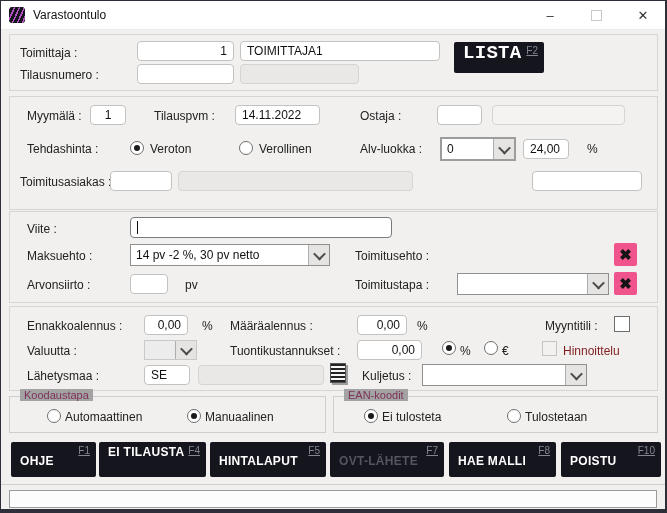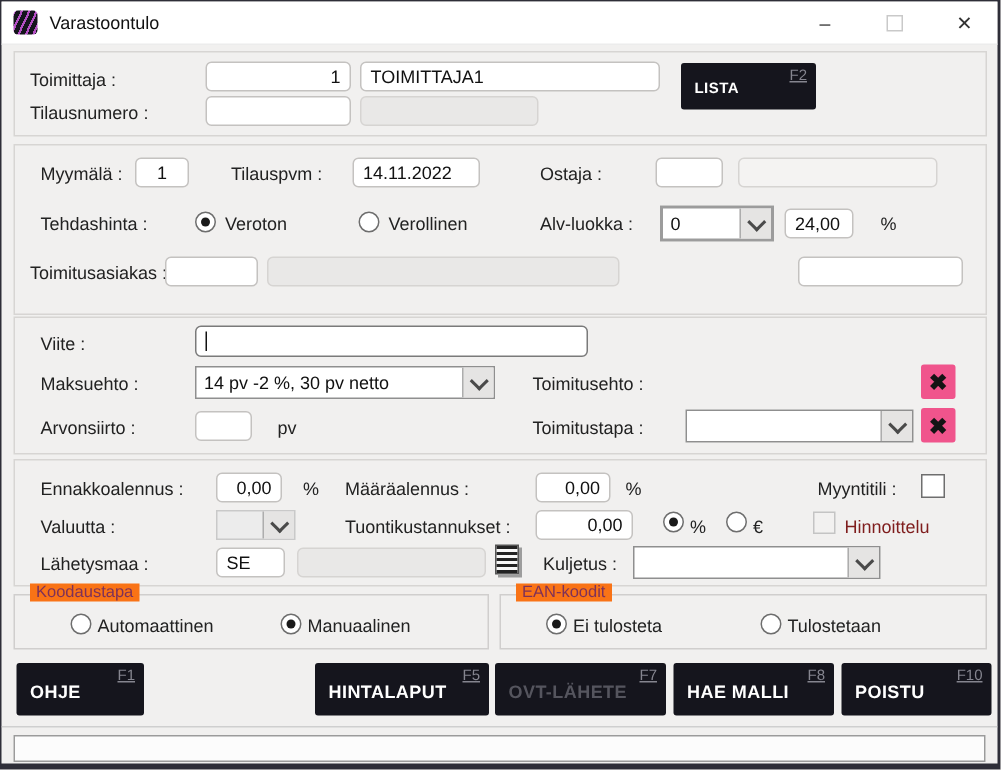--- a/index.html
+++ b/index.html
@@ -28,21 +28,21 @@
   .combo .cbtn{width:20px;background:#e5e4e3;border-left:1px solid #adadad;display:flex;align-items:center;justify-content:center;}
   .combo.thick{border:2px solid #9c9c9c;}
   .combo.dis{background:#ececec;border-color:#c9c9c9;}
   .combo.dis .val{color:#888;}
   .chev{width:7px;height:7px;border-left:2px solid #4a4a4a;border-bottom:2px solid #4a4a4a;transform:rotate(-45deg) translate(1px,-1px);}
   .radio{position:absolute;width:14px;height:14px;box-sizing:border-box;border:1px solid #6e6e6e;border-radius:50%;background:#fff;}
   .radio.sel::after{content:'';display:block;width:6px;height:6px;border-radius:50%;background:#1a1a1a;margin:3px;}
   .chk{position:absolute;width:16px;height:16px;box-sizing:border-box;border:1px solid #6e6e6e;background:#fff;}
   .chk.dis{border-color:#c4c4c4;background:#f2f1f0;}
   .gbox{position:absolute;border:1px solid #d0cecd;box-sizing:border-box;}
-  .gtitle{position:absolute;top:-8px;left:10px;background:#f97316;padding:0 4px;font-size:11px;color:#7e3159;}
+  .gtitle{position:absolute;top:-8px;left:10px;background:#a3a3a3;padding:0 4px;font-size:11px;color:#7e3159;}
   .dkbtn{position:absolute;height:35px;background:#15151d;border-radius:2px;box-sizing:border-box;}
   .dkbtn .blabel{position:absolute;left:9px;bottom:8px;font-size:12px;font-weight:bold;color:#fff;letter-spacing:.3px;line-height:1.15;}
   .dkbtn .blabel.twoline{top:4px;bottom:auto;width:80px;}
   .dkbtn .fkey{position:absolute;top:3px;right:6px;font-size:10px;color:#85858f;text-decoration:underline;}
   .dkbtn.disabled .blabel{color:#55555e;}
   .xbtn{position:absolute;width:23px;height:23px;background:#f0548c;border-radius:2px;display:flex;align-items:center;justify-content:center;
     font-size:15px;font-weight:bold;color:#141414;}
   .listicn{position:absolute;width:16px;height:20px;background:repeating-linear-gradient(to bottom,#222 0 2px,#f7f7f7 2px 4px);
     box-shadow:2px 2px 0 #9d9d9d;border:1px solid #555;box-sizing:border-box;}
   .divider{position:absolute;left:0;width:100%;height:1px;background:#cfcfcf;}
@@ -65,21 +65,21 @@
     <span class="wbtn" style="left:627px;">
       <span>✕</span>
     </span>
   </div>
 
   <div class="panel" style="left:8px;top:33px;width:649px;height:57px;">
     <span class="lbl" style="left:10px;top:11px;">Toimittaja :</span>
     <div class="fld right" style="left:127px;top:6px;width:97px;">1</div>
     <div class="fld" style="left:230px;top:6px;width:200px;">TOIMITTAJA1</div>
     <div class="dkbtn" style="left:444px;top:7px;width:90px;height:31px;">
-      <span class="blabel" style="font-size:10px;">LISTA</span>
+      <span class="blabel" style="font-size:19px;font-family:Liberation Mono, monospace;">LISTA</span>
       <span class="fkey">F2</span>
     </div>
     <span class="lbl" style="left:10px;top:33px;">Tilausnumero :</span>
     <div class="fld" style="left:127px;top:29px;width:97px;"></div>
     <div class="fld gray" style="left:230px;top:29px;width:119px;"></div>
   </div>
 
   <div class="panel" style="left:8px;top:95px;width:649px;height:114px;">
     <span class="lbl" style="left:17px;top:12px;">Myymälä :</span>
     <div class="fld center" style="left:80px;top:8px;width:36px;">1</div>
@@ -194,20 +194,24 @@
     <span class="radio sel" style="left:30px;top:12px;"></span>
     <span class="lbl" style="left:48px;top:13px;">Ei tulosteta</span>
     <span class="radio" style="left:173px;top:12px;"></span>
     <span class="lbl" style="left:191px;top:13px;">Tulostetaan</span>
   </div>
 
   <div class="dkbtn" style="left:10px;top:441px;width:85px;">
     <span class="blabel">OHJE</span>
     <span class="fkey">F1</span>
   </div>
+  <div class="dkbtn" style="left:98px;top:441px;width:107px;">
+    <span class="blabel twoline">EI TILAUSTA</span>
+    <span class="fkey">F4</span>
+  </div>
   <div class="dkbtn" style="left:209px;top:441px;width:116px;">
     <span class="blabel">HINTALAPUT</span>
     <span class="fkey">F5</span>
   </div>
   <div class="dkbtn disabled" style="left:329px;top:441px;width:114px;">
     <span class="blabel">OVT-LÄHETE</span>
     <span class="fkey">F7</span>
   </div>
   <div class="dkbtn" style="left:448px;top:441px;width:107px;">
     <span class="blabel">HAE MALLI</span>

